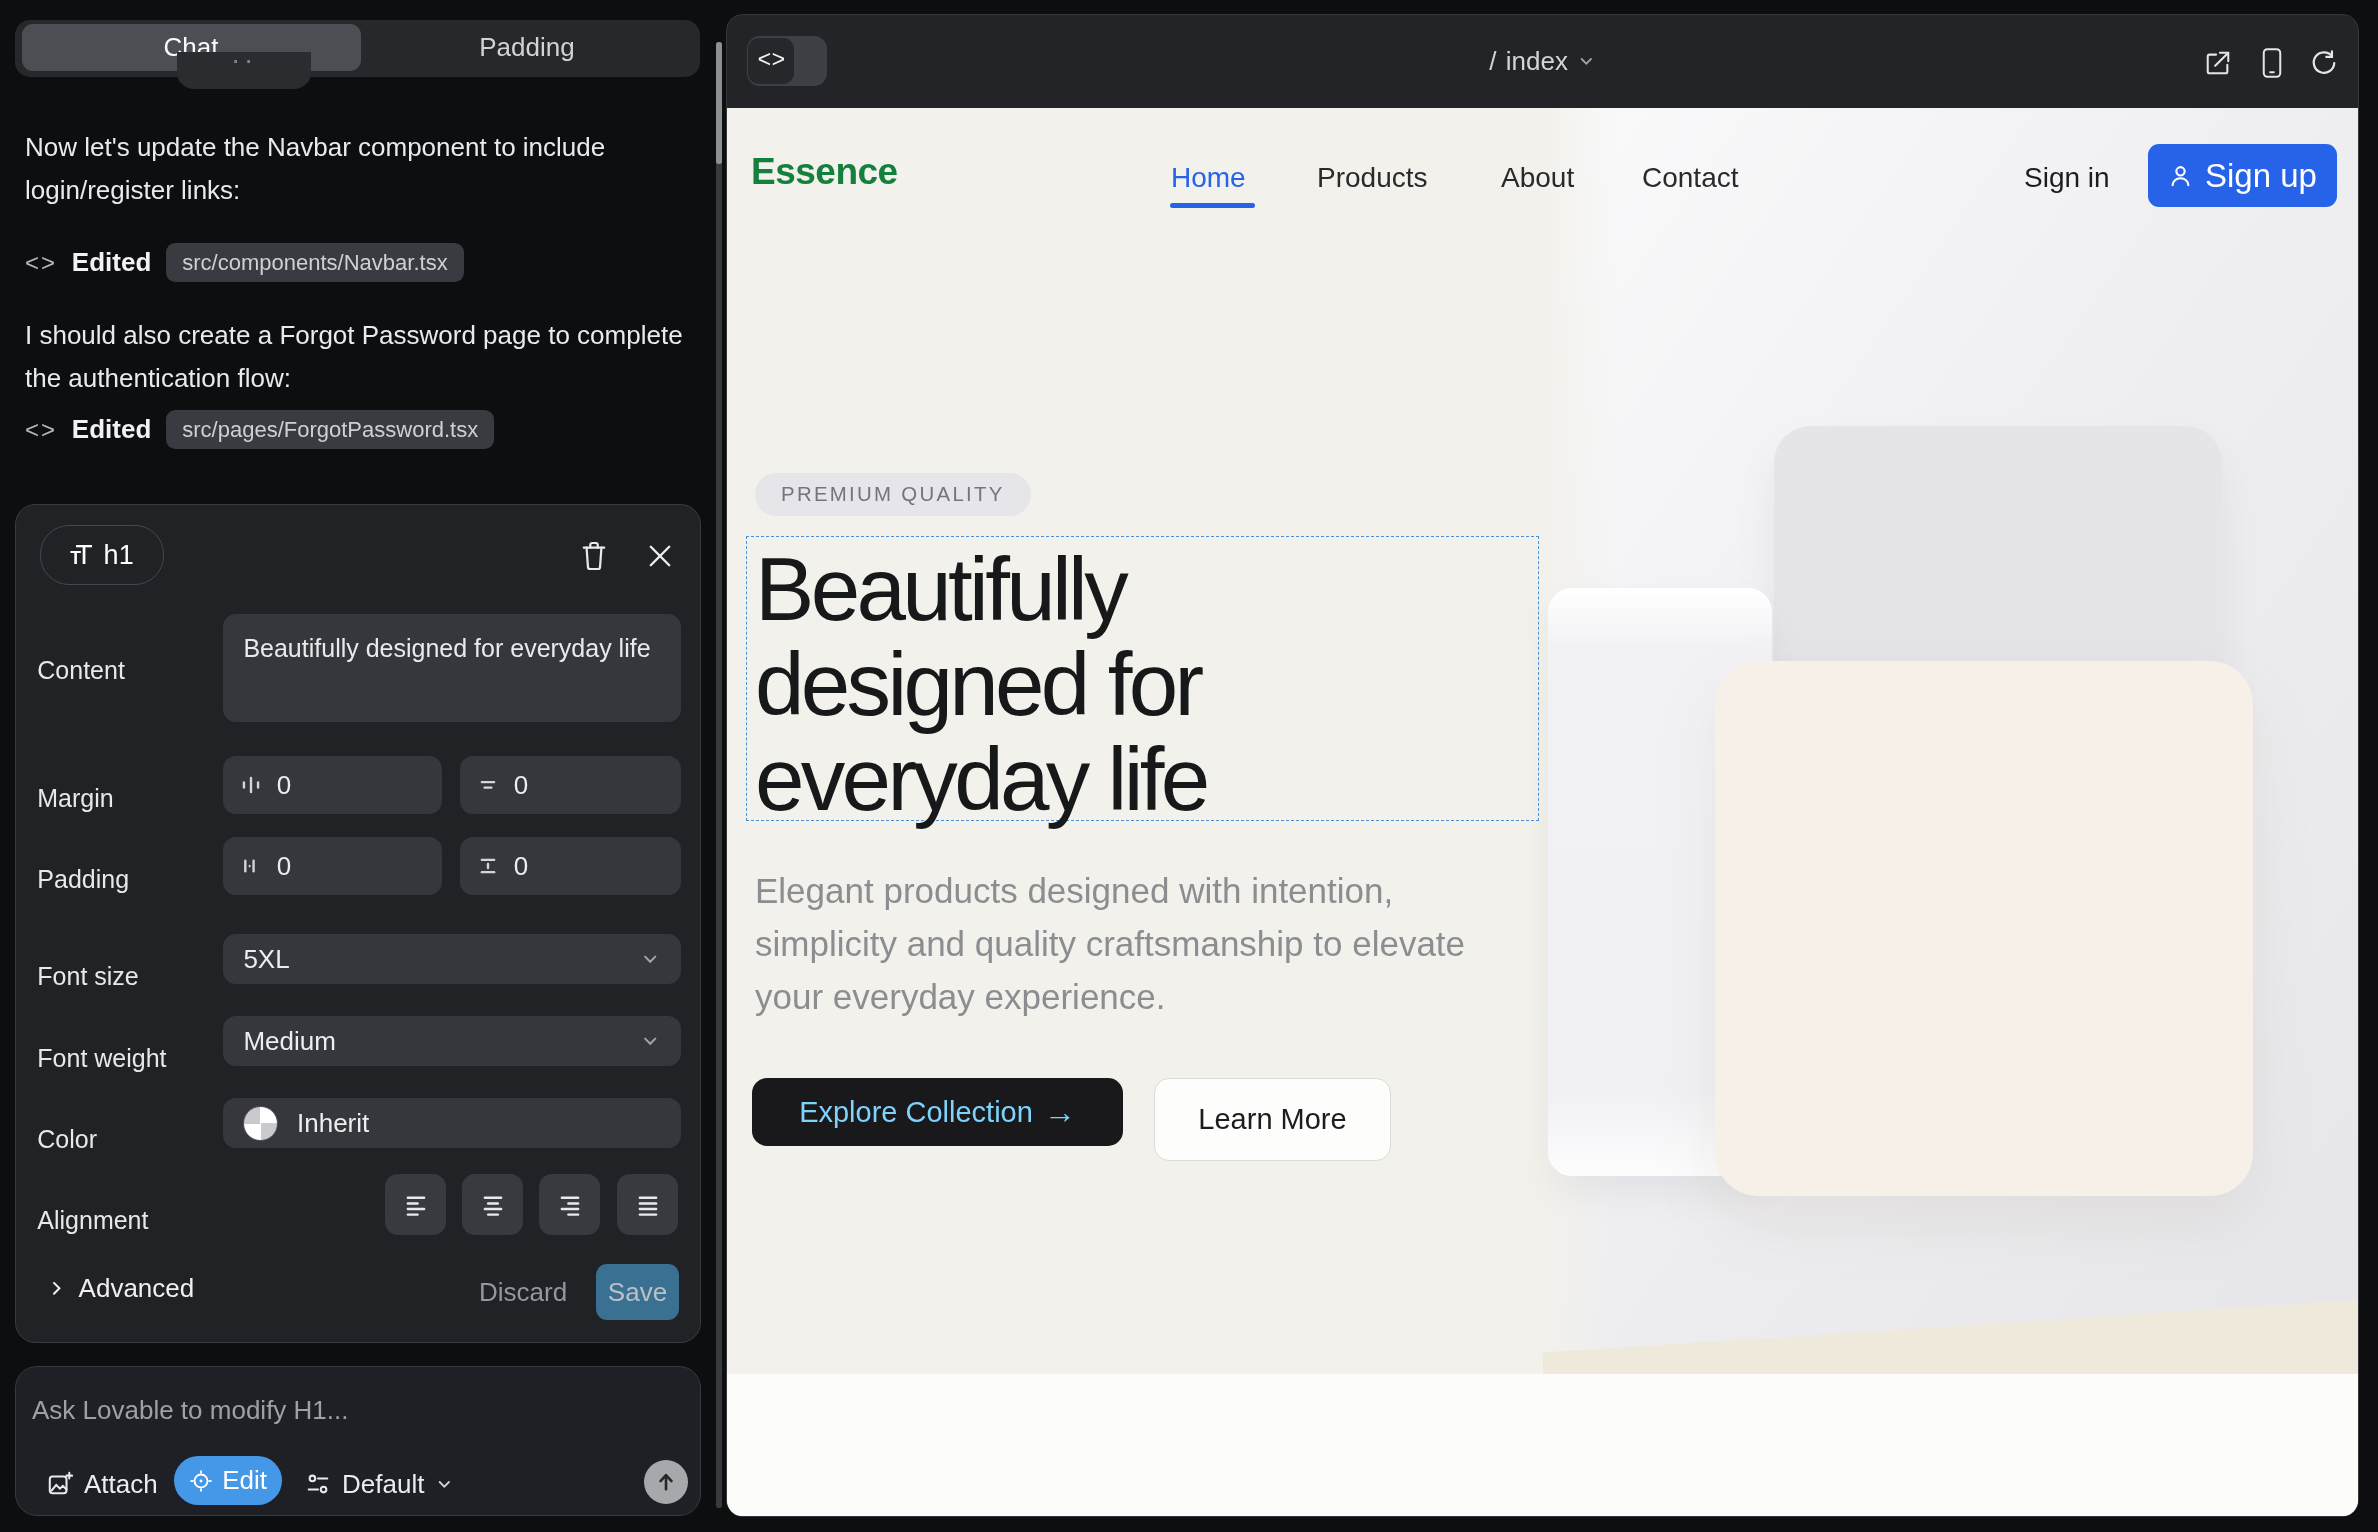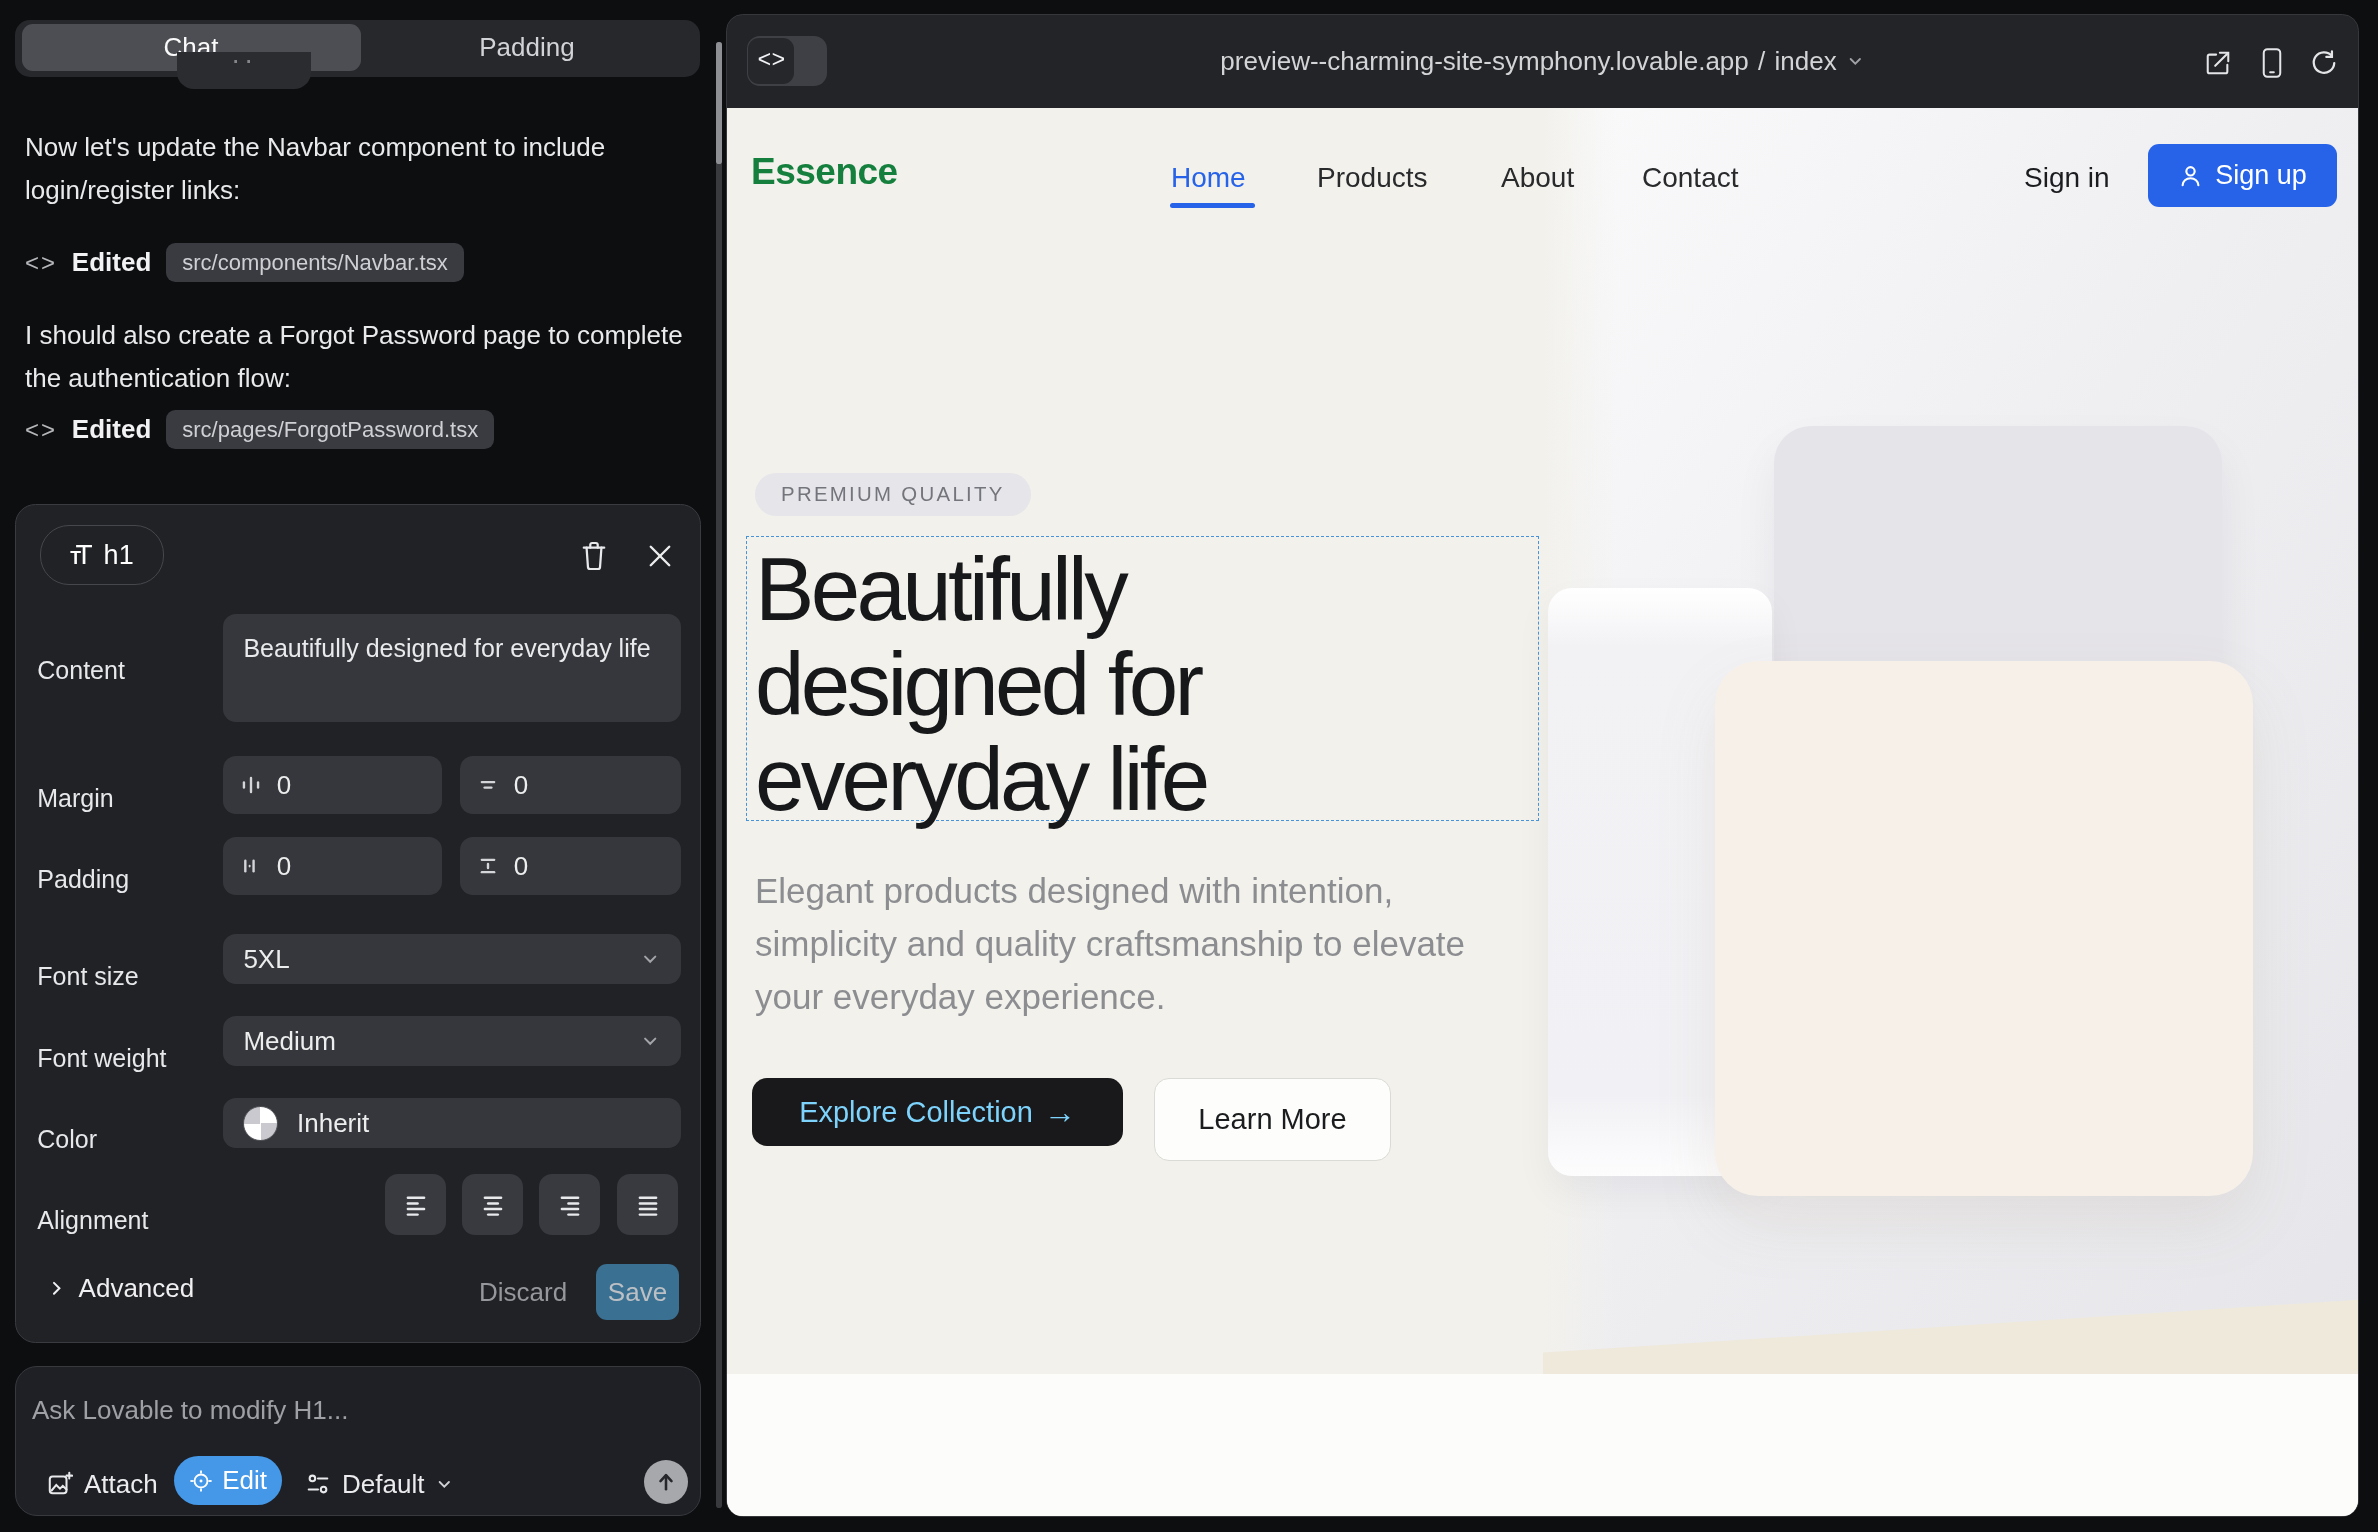--- a/index.html
+++ b/index.html
@@ -98,21 +98,21 @@
   .card-beige{left:988px;top:553px;width:538px;height:535px;border-radius:43px;background:#f6f0e9;
        box-shadow:0 28px 65px rgba(140,110,70,.10);}
 
   .logo{position:absolute;left:24px;top:43px;font-size:37px;font-weight:700;color:#15803d;letter-spacing:-0.5px;}
   .nav-link{position:absolute;top:54px;font-size:28px;color:#292a2c;cursor:pointer;}
   .nav-home{left:444px;color:#2663e9;}
   .nav-underline{position:absolute;left:443px;top:95px;width:85px;height:4.6px;background:#2663e9;border-radius:2.8px;}
   .nav-products{left:590px;} .nav-about{left:774px;} .nav-contact{left:915px;}
   .signin{position:absolute;left:1297px;top:54px;font-size:28px;color:#1b1c1f;cursor:pointer;}
   .signup{position:absolute;left:1421px;top:36px;width:189px;height:63px;background:#2663e9;border-radius:11px;
-       display:flex;align-items:center;justify-content:center;gap:12px;color:#fff;font-size:27px;cursor:pointer;}
+       display:flex;align-items:center;justify-content:center;gap:12px;color:#fff;font-size:33px;cursor:pointer;}
 
   .badge{position:absolute;left:28px;top:365px;height:43px;border-radius:21.3px;background:#e6e5ea;
        display:inline-flex;align-items:center;padding:0 26px;font-size:20.4px;letter-spacing:2.3px;color:#74757c;}
   .dashed-sel{position:absolute;left:18.6px;top:428px;width:793px;height:285px;border:1.9px dashed #4792d9;box-sizing:border-box;}
   .hero-h1{position:absolute;left:28px;top:434px;font-size:89px;line-height:95px;font-weight:500;
        letter-spacing:-3.7px;color:#17181a;}
   .hero-para{position:absolute;left:28px;top:756px;width:751px;font-size:35px;line-height:53px;color:#8c8d90;}
   .cta-primary{position:absolute;left:25px;top:970px;width:371px;height:68px;background:#19191b;border-radius:15px;
        display:flex;align-items:center;justify-content:center;gap:11px;color:#7dd3fc;font-size:29px;cursor:pointer;}
   .cta-arrow{font-size:32px;font-weight:400;}
@@ -359,21 +359,20 @@
 
   <div class="preview">
 
     <div class="code-toggle">
       <div class="code-seg">
           <span>&lt;&gt;</span>
         </div>
     </div>
 
     <div class="url-wrap">
-      <span>preview--charming-site-symphony.lovable.app</span>
       <span>/</span>
       <span>index</span>
       <span>
         <svg width="18.6" height="18.6" viewBox="0 0 24 24" fill="none" stroke="#9fa0a5" stroke-width="2.4" stroke-linecap="round">
             <polyline points="6,9 12,15 18,9"></polyline>
           </svg>
       </span>
     </div>
 
     <div class="chrome-icon" style="left:1476px;">

